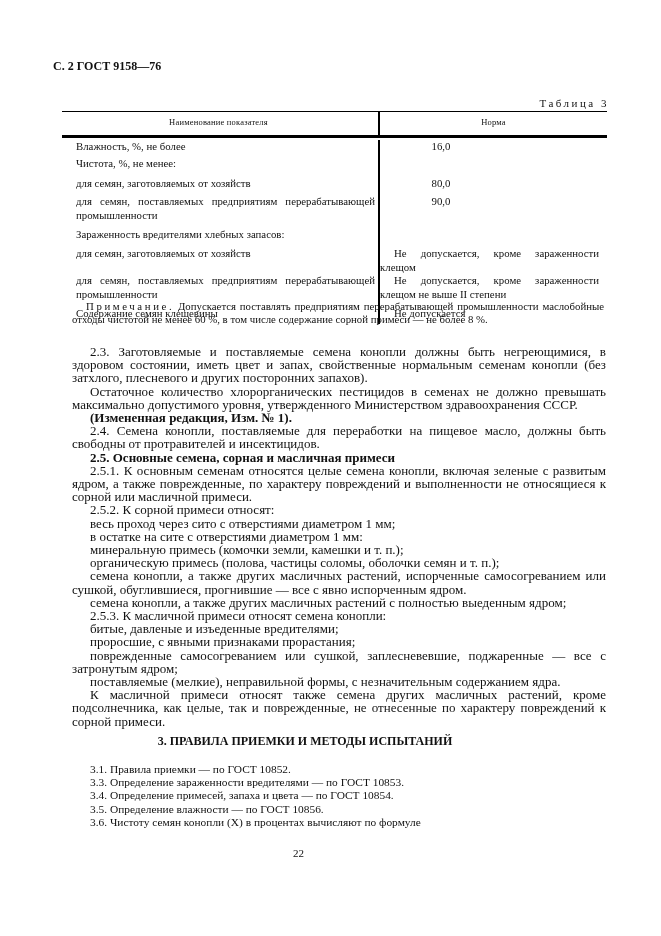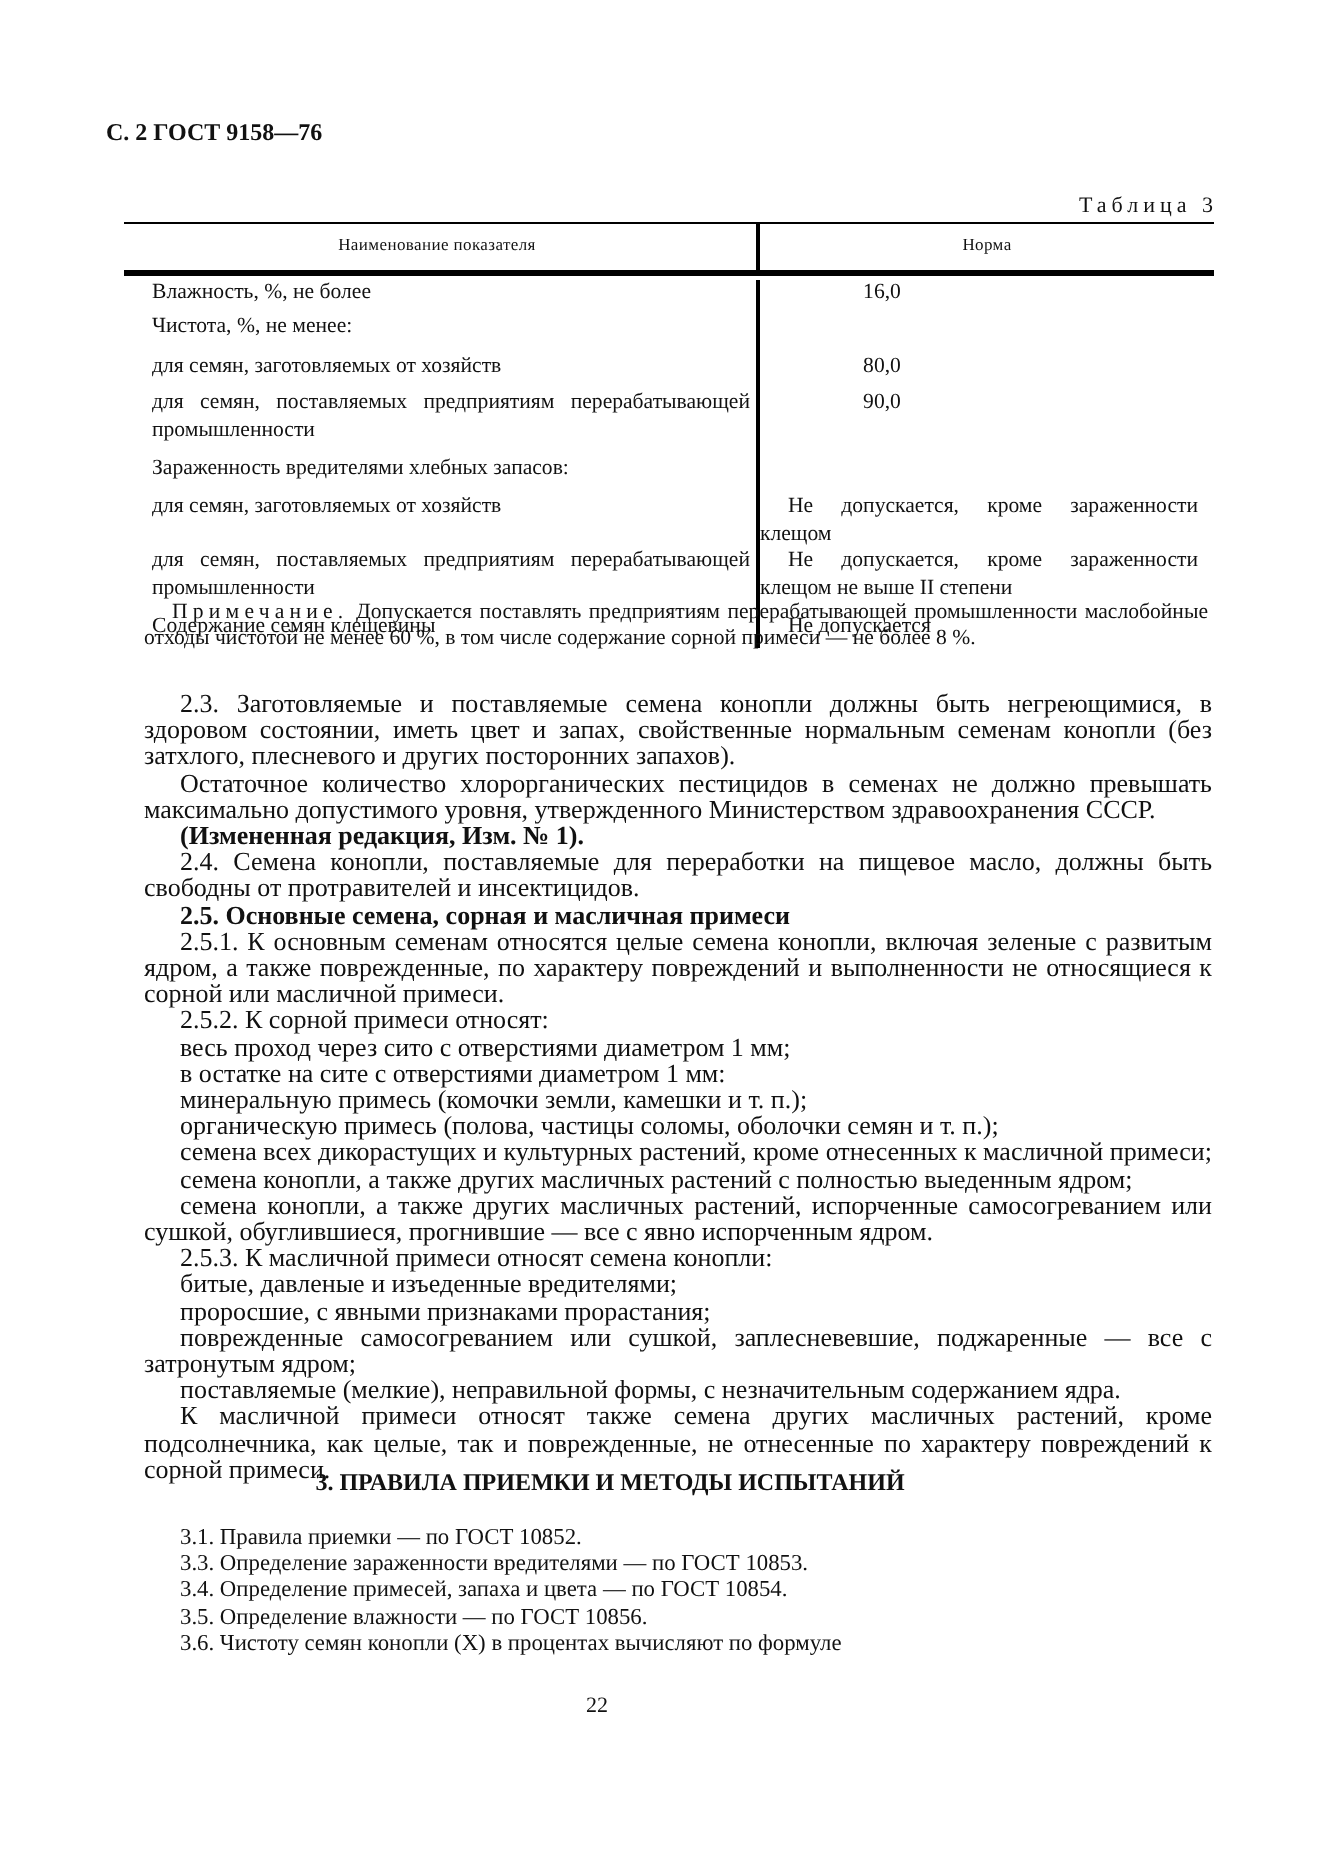--- a/index.html
+++ b/index.html
@@ -110,23 +110,22 @@
   <p>Остаточное количество хлорорганических пестицидов в семенах не должно превышать максимально допустимого уровня, утвержденного Министерством здравоохранения СССР.</p>
   <p class="b">(Измененная редакция, Изм. № 1).</p>
   <p>2.4. Семена конопли, поставляемые для переработки на пищевое масло, должны быть свободны от протравителей и инсектицидов.</p>
   <p class="b">2.5. Основные семена, сорная и масличная примеси</p>
   <p>2.5.1. К основным семенам относятся целые семена конопли, включая зеленые с развитым ядром, а также поврежденные, по характеру повреждений и выполненности не относящиеся к сорной или масличной примеси.</p>
   <p>2.5.2. К сорной примеси относят:</p>
   <p>весь проход через сито с отверстиями диаметром 1 мм;</p>
   <p>в остатке на сите с отверстиями диаметром 1 мм:</p>
   <p>минеральную примесь (комочки земли, камешки и т. п.);</p>
   <p>органическую примесь (полова, частицы соломы, оболочки семян и т. п.);</p>
-  <p>семена всех дикорастущих и культурных растений, кроме отнесенных к масличной примеси;</p>
+  <p>семена конопли, а также других масличных растений, испорченные самосогреванием или сушкой, обуглившиеся, прогнившие — все с явно испорченным ядром.</p>
   <p>семена конопли, а также других масличных растений с полностью выеденным ядром;</p>
-  <p>семена конопли, а также других масличных растений, испорченные самосогреванием или сушкой, обуглившиеся, прогнившие — все с явно испорченным ядром.</p>
   <p>2.5.3. К масличной примеси относят семена конопли:</p>
   <p>битые, давленые и изъеденные вредителями;</p>
   <p>проросшие, с явными признаками прорастания;</p>
   <p>поврежденные самосогреванием или сушкой, заплесневевшие, поджаренные — все с затронутым ядром;</p>
   <p>поставляемые (мелкие), неправильной формы, с незначительным содержанием ядра.</p>
   <p>К масличной примеси относят также семена других масличных растений, кроме подсолнечника, как целые, так и поврежденные, не отнесенные по характеру повреждений к сорной примеси.</p>
 </div>
 
 <div class="section-title">3. ПРАВИЛА ПРИЕМКИ И МЕТОДЫ ИСПЫТАНИЙ</div>
 

